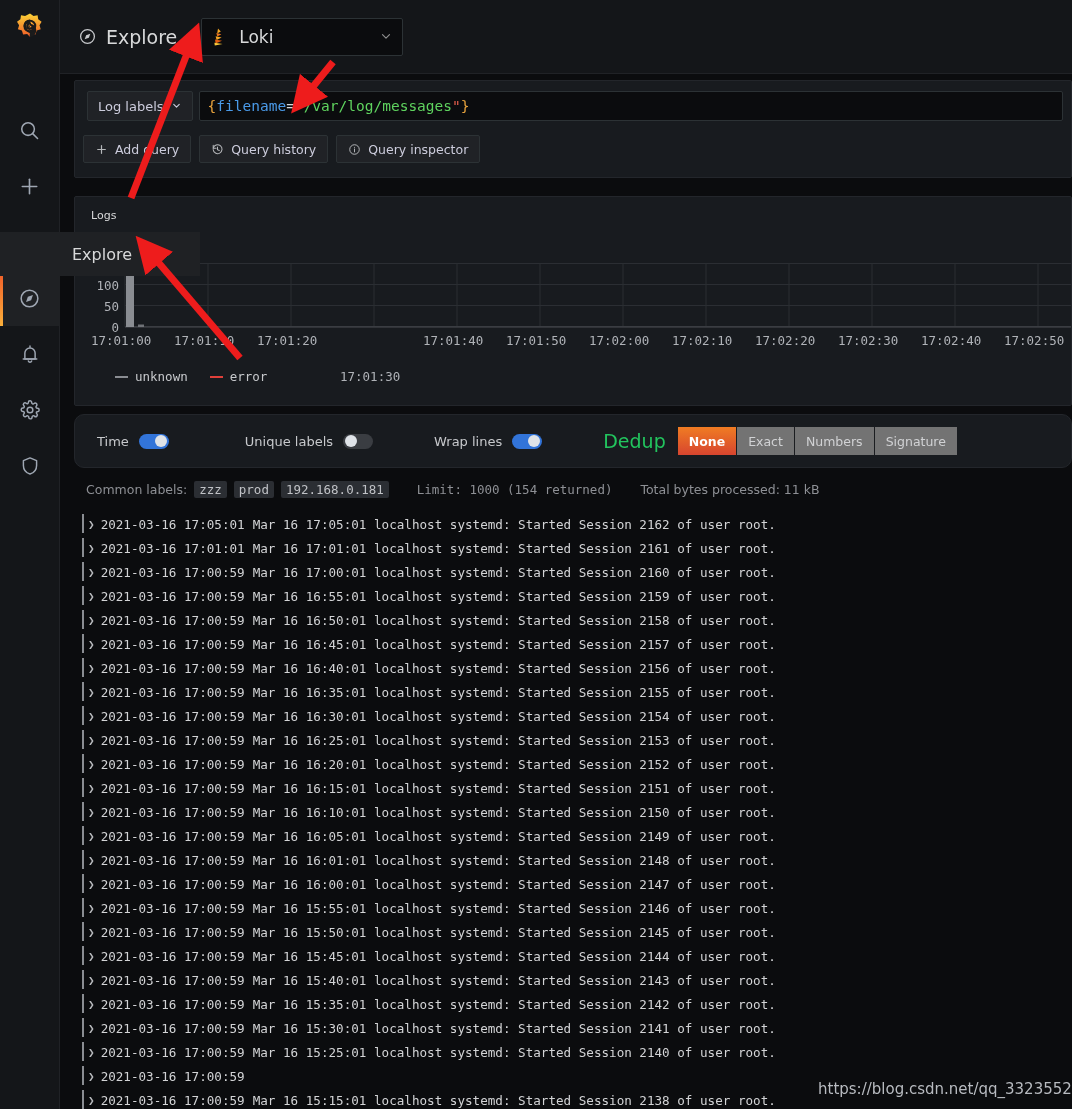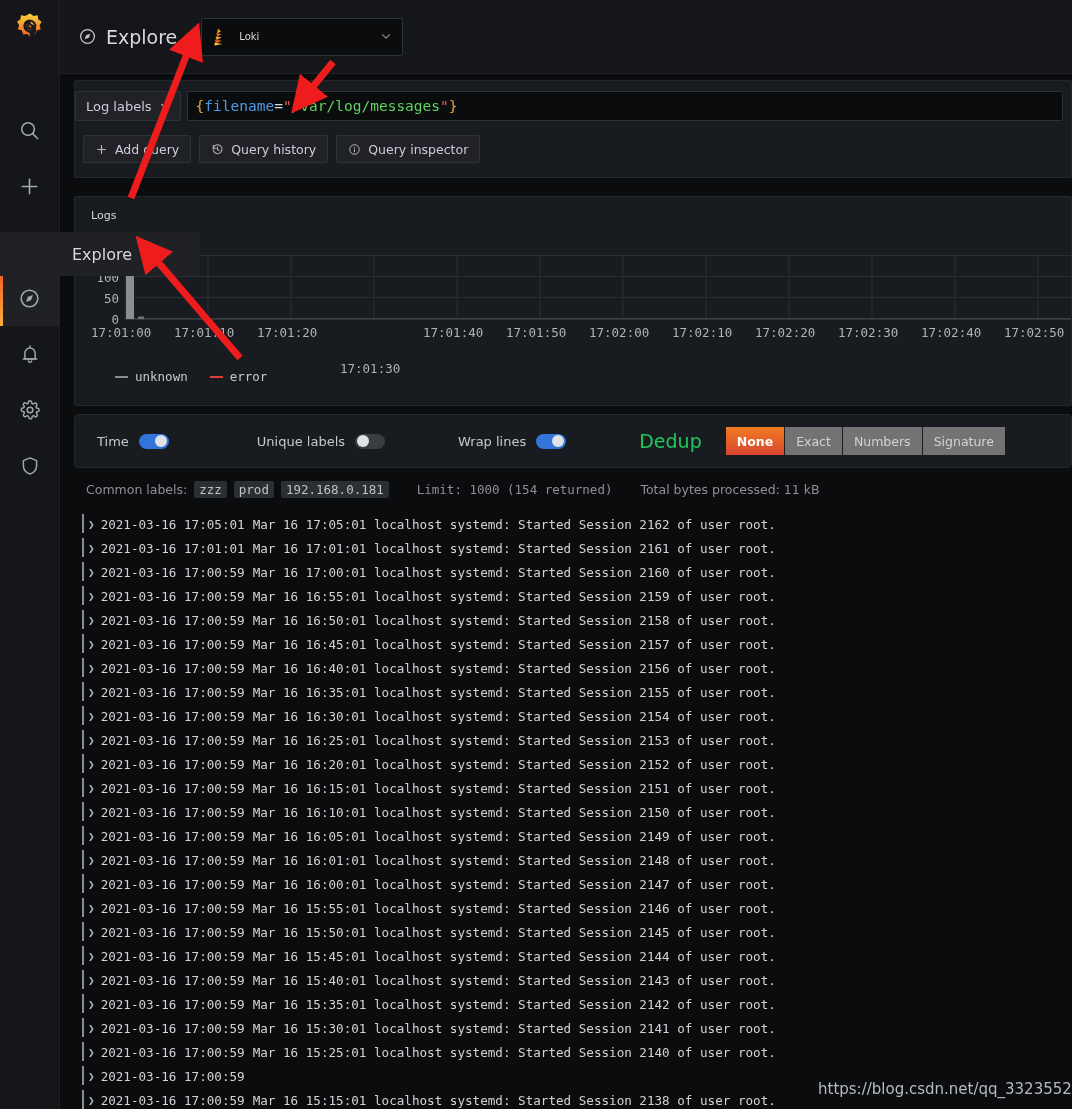--- a/index.html
+++ b/index.html
@@ -35,32 +35,32 @@
     position: absolute; left: 60px; top: 0; width: 1012px; height: 74px;
     background: #141619; border-bottom: 1px solid #202226;
     display: flex; align-items: center; padding-left: 18px;
   }
   .explore-title { display:flex; align-items:center; gap: 9px; color:#d8d9da; font-size:19px; }
   .explore-title .ti { color:#c7c9cc; display:flex; }
   .ds-picker {
     margin-left: 24px; width: 202px; height: 38px;
     background: #0b0c0e; border: 1px solid #2c3235; border-radius: 2px;
     display: flex; align-items: center; padding: 0 9px; gap: 10px;
-    color: #d8d9da; font-size: 10px;
+    color: #d8d9da; font-size: 17px;
   }
   .ds-picker .chev { margin-left: auto; color:#8e8e8e; }
   .loki-logo { width: 18px; height: 20px; }
 
   
   .querypane {
     position: absolute; left: 74px; top: 80px; width: 998px;
     background: #181b1f; border: 1px solid #23262b; border-radius: 2px;
     padding: 10px 0 0 0;
   }
-  .qrow { display:flex; align-items:center; padding: 0 8px 0 0; gap: 0; }
+  .qrow { display:flex; align-items:center; padding: 0 8px 0 12px; gap: 0; }
   .loglabels-btn {
     background:#202226; border:1px solid #2c3235; border-radius:2px;
     color:#ccccdc; font-size:13px; height:30px; display:flex; align-items:center;
     padding: 0 10px; gap:7px; white-space:nowrap;
   }
   .query-field {
     flex: 1; margin-left: 6px; height: 30px;
     background:#0b0c0e; border:1px solid #2c3235; border-radius:2px;
     display:flex; align-items:center; padding:0 8px;
     font-family:"DejaVu Sans Mono","Liberation Mono",monospace; font-size:14.5px;
@@ -79,35 +79,35 @@
   }
   .qbtn .gi { color:#b5b7ba; display:flex; }
 
   
   .logspanel {
     position: absolute; left: 74px; top: 196px; width: 998px; height: 210px;
     background:#181b1f; border:1px solid #23262b; border-radius:2px;
   }
   .logspanel h3 { color:#d8d9da; font-size:11px; font-weight:400; padding:12px 0 0 16px; }
 
-  .graph { position:absolute; left:0; top:46px; width:820px; height:110px; }
+  .graph { position:absolute; left:0; top:54px; width:820px; height:110px; }
   .ytick { position:absolute; right:0; color:#b0b3b8; font-size:12.5px;
            font-family:"DejaVu Sans Mono","Liberation Mono",monospace; text-align:right; }
   .xtick { position:absolute; color:#b0b3b8; font-size:12.5px;
            font-family:"DejaVu Sans Mono","Liberation Mono",monospace; white-space:nowrap; }
   .legend { position:absolute; left:40px; top:172px; display:flex; gap:22px; align-items:center; }
   .lg { display:flex; align-items:center; gap:7px; color:#c7c9cc; font-size:12.5px;
         font-family:"DejaVu Sans Mono","Liberation Mono",monospace; }
   .lg i { display:block; width:13px; height:2px; }
 
   
   .optbar {
     position:absolute; left:74px; top:414px; width:998px; height:54px;
-    background:#181b1f; border:1px solid #23262b; border-radius:4px;
-    display:flex; align-items:center; padding-left:22px; gap:16px;
+    background:#181b1f; border:1px solid #23262b; border-radius:10px;
+    display:flex; align-items:center; padding-left:22px; gap:4px;
   }
   .opt { display:flex; align-items:center; gap:10px; color:#c7c9cc; font-size:13px; }
   .toggle { width:30px; height:15px; border-radius:8px; position:relative; }
   .toggle.on  { background:#3274d9; }
   .toggle.off { background:#3a3d42; }
   .toggle .knob { position:absolute; top:1.5px; width:12px; height:12px; border-radius:50%; background:#dfe3e8; }
   .toggle.on  .knob { right:2px; }
   .toggle.off .knob { left:2px; }
   .dedup-label { color:#22c55e; font-size:19px; margin-right:8px; }
   .seg { display:flex; }

